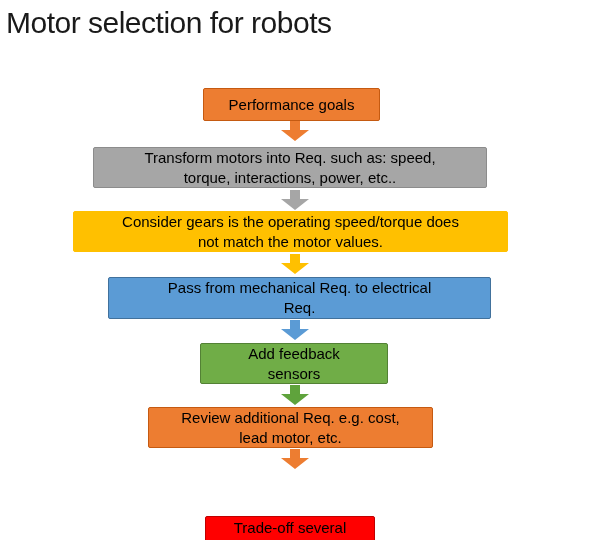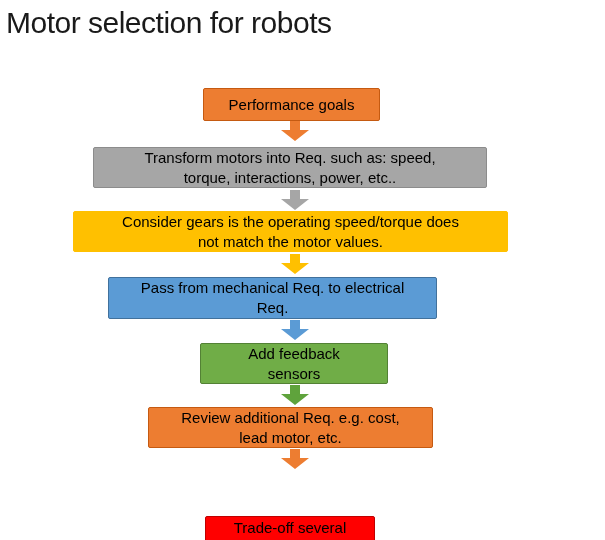--- a/index.html
+++ b/index.html
@@ -36,21 +36,21 @@
     font-size: 15px;
     line-height: 20px;
     white-space: pre-line;
     padding: 0 4px;
   }
   .flow-arrow { position: absolute; display: block; }
   
   .pos-b1 { left: 203px; top:  88px; width: 177px; height: 33px; }
   .pos-b2 { left:  93px; top: 147px; width: 394px; height: 41px; }
   .pos-b3 { left:  73px; top: 211px; width: 435px; height: 41px; }
-  .pos-b4 { left: 108px; top: 277px; width: 329px; height: 42px; }
+  .pos-b4 { left: 108px; top: 277px; width: 383px; height: 42px; }
   .pos-b5 { left: 200px; top: 343px; width: 188px; height: 41px; text-align: center; }
   .pos-b6 { left: 148px; top: 407px; width: 285px; height: 41px; }
   .pos-b7 { left: 205px; top: 472px; width: 170px; height: 43px; }
   .pos-a1 { left: 281px; top: 121px; }
   .pos-a2 { left: 281px; top: 190px; }
   .pos-a3 { left: 281px; top: 254px; }
   .pos-a4 { left: 281px; top: 320px; }
   .pos-a5 { left: 281px; top: 385px; }
   .pos-a6 { left: 281px; top: 449px; }
 </style>

